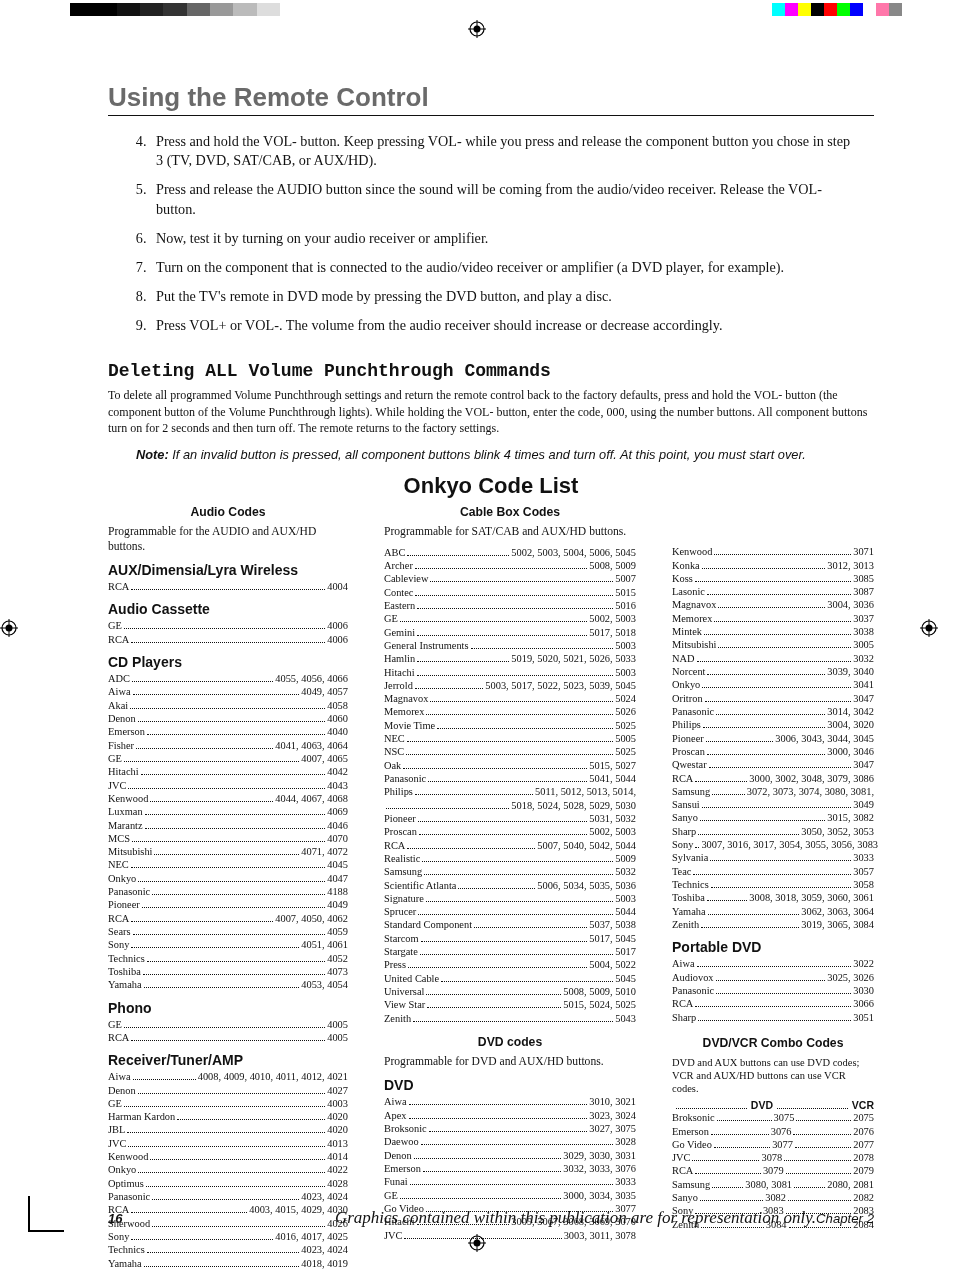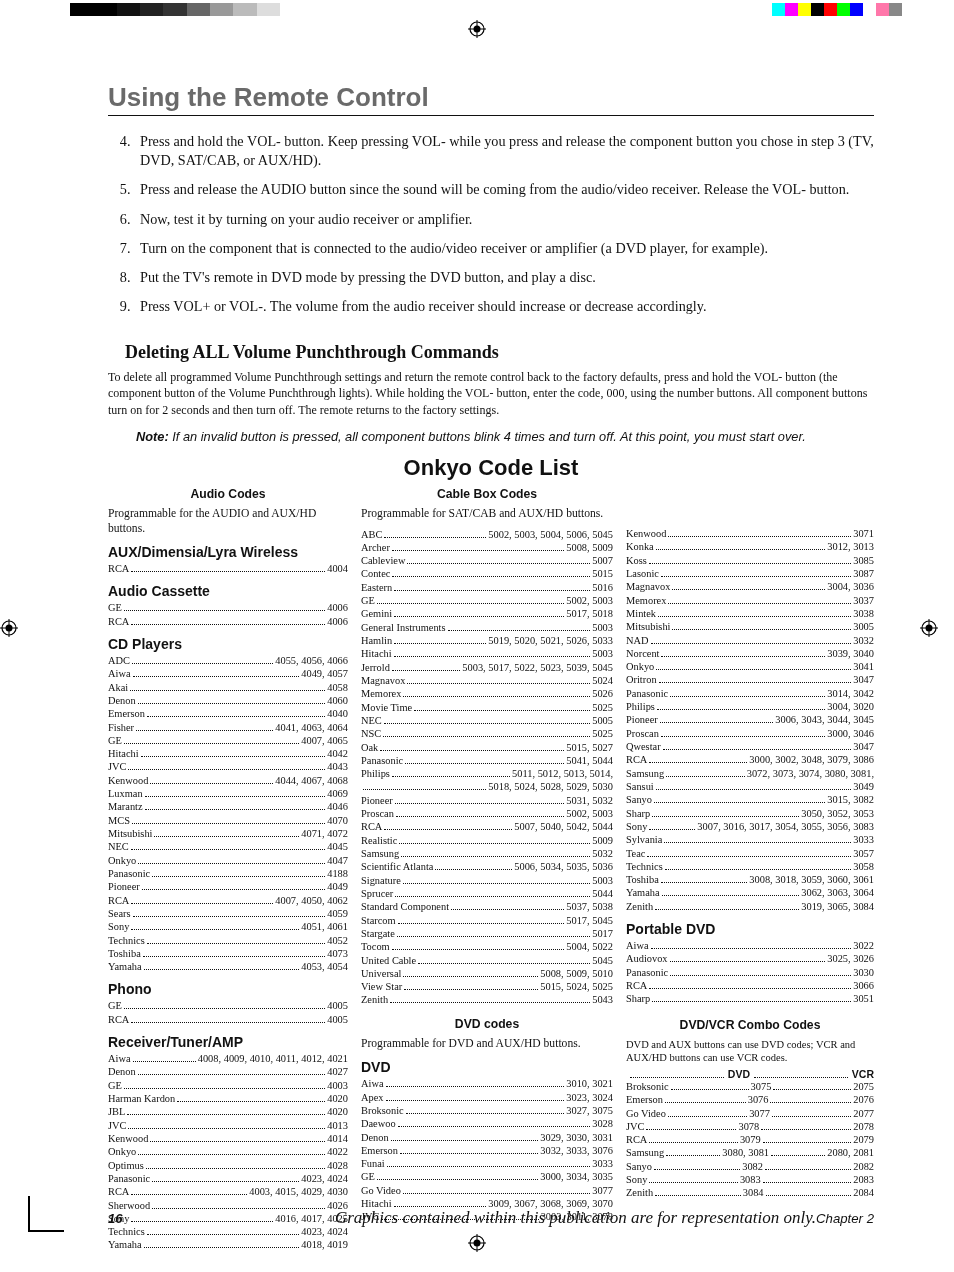--- a/index.html
+++ b/index.html
@@ -12,28 +12,28 @@
 .bar-color span{flex:1}
 .cross-top{position:absolute;top:20px;left:50%;transform:translateX(-50%);width:18px;height:18px}
 .cross-bot{position:absolute;bottom:20px;left:50%;transform:translateX(-50%);width:18px;height:18px}
 .cross svg{display:block}
 .crop{position:absolute;width:34px;height:34px}
 .crop.bl{left:28px;bottom:40px;border-left:2px solid #000;border-bottom:2px solid #000}
 .crop.ml{left:0;top:50%;transform:translateY(-50%)}
 .crop.mr{right:0;top:50%;transform:translateY(-50%)}
 h1.chapter{font-family:Arial,Helvetica,sans-serif;font-weight:900;font-size:26px;color:#6a6a6a;margin:18px 0 4px;border-bottom:1px solid #111;padding-bottom:2px}
 ol.steps{margin:16px 0 0;padding:0 0 0 26px;font-size:14.2px;line-height:1.35}
-ol.steps li{margin:0 0 10px;padding-left:6px}
-h2.sub{font-family:Liberation Serif, serif;font-weight:700;font-size:18px;margin:26px 17px 6px}
+ol.steps li{margin:0 16px 10px;padding-left:6px}
+h2.sub{font-family:Liberation Mono, monospace;font-weight:700;font-size:18px;margin:26px 0 6px}
 p.body{font-size:12px;line-height:1.35;margin:0 0 10px}
 p.note{font-family:"Trebuchet MS",Arial,sans-serif;font-style:italic;font-size:12.8px;margin:6px 0 6px 28px;line-height:1.35}
 p.note b{font-weight:700;font-style:italic}
 h2.center{font-family:"Trebuchet MS",Arial,sans-serif;font-weight:700;font-size:22px;text-align:center;margin:10px 0 0}
 h3.colhead{font-family:"Trebuchet MS",Arial,sans-serif;font-weight:700;font-size:12.2px;text-align:center;margin:4px 0 6px}
-.codes{display:flex;gap:13px;margin-top:2px}
+.codes{display:flex;gap:36px;margin-top:2px}
 .col{flex:1;min-width:0}
 .col.col-a{flex:0 0 240px}
 .col.col-b{flex:0 0 252px}
 .col.col-c{flex:1}
 .prog{font-size:11.6px;margin:2px 0 6px;line-height:1.25}
 .grouphead{font-family:Arial,Helvetica,sans-serif;font-weight:700;font-size:14px;margin:8px 0 2px}
 .codelist{font-size:10.4px}
 .row{display:flex;align-items:baseline;white-space:nowrap;line-height:1.28}
 .row .label{flex:0 0 auto}
 .row .dots{flex:1;border-bottom:1px dotted #111;margin:0 2px 2.5px;min-width:4px}
@@ -519,21 +519,21 @@
             <span class="label">Starcom</span>
             <span class="dots"></span>
             <span class="val">5017, 5045</span>
           </div>
           <div class="row">
             <span class="label">Stargate</span>
             <span class="dots"></span>
             <span class="val">5017</span>
           </div>
           <div class="row">
-            <span class="label">Tocom</span>
+            <span class="label">Press</span>
             <span class="dots"></span>
             <span class="val">5004, 5022</span>
           </div>
           <div class="row">
             <span class="label">United Cable</span>
             <span class="dots"></span>
             <span class="val">5045</span>
           </div>
           <div class="row">
             <span class="label">Universal</span>

